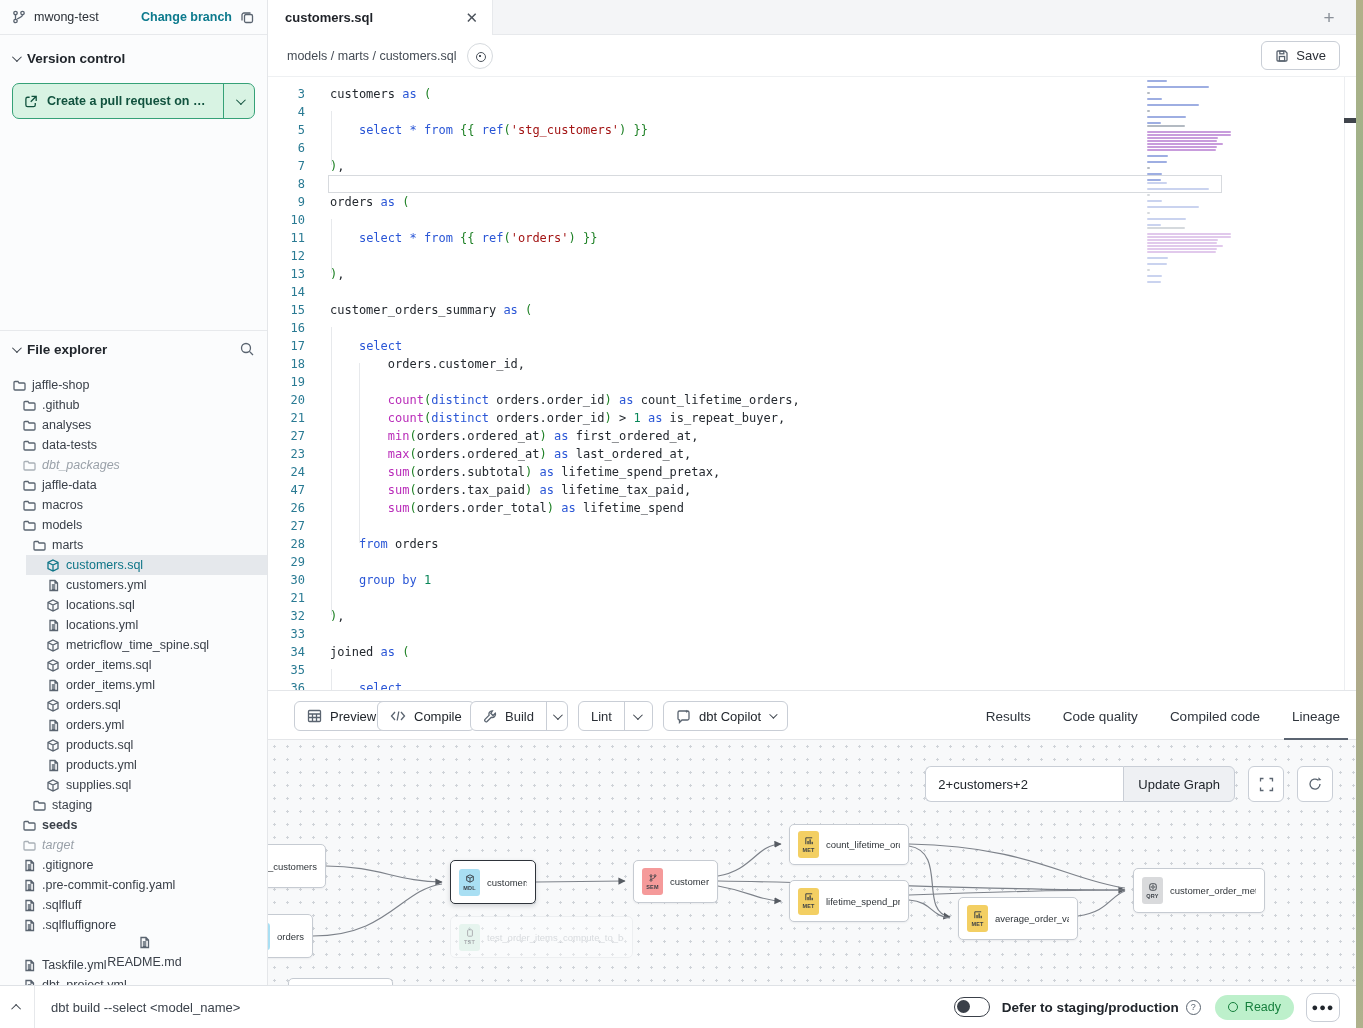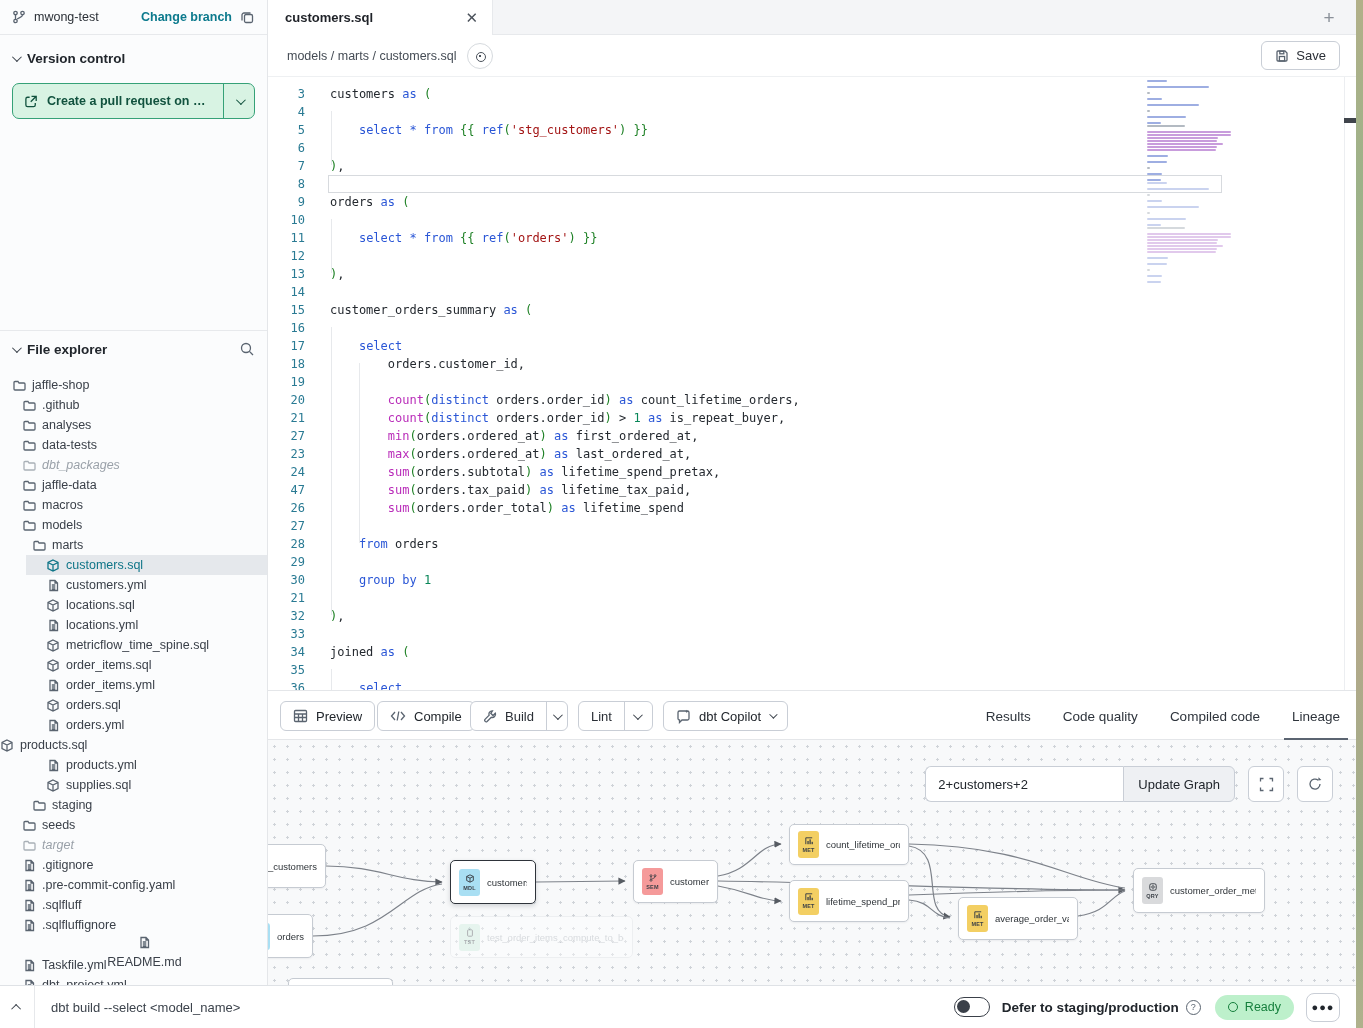--- a/index.html
+++ b/index.html
@@ -302,21 +302,21 @@
             <span>orders.sql</span>
           </div>
           <div class="trow" style="padding-left: 46px;">
             <span class="ticon">
               <svg width="11" height="13" viewBox="0 0 11 13">
                 <path d="M2 1.5 h5 l2.5 2.5 v7.5 h-7.5 z M7 1.5 v2.5 h2.5 M3.8 6 h3.5 M3.8 8 h3.5 M3.8 10 h3.5" class="ic"></path>
               </svg>
             </span>
             <span>orders.yml</span>
           </div>
-          <div class="trow" style="">
+          <div class="trow" style="padding-left: 46px;">
             <span class="ticon">
               <svg width="12" height="13" viewBox="0 0 12 13">
                 <path d="M6 1 L11 3.5 V9.5 L6 12 L1 9.5 V3.5 Z M1 3.5 L6 6 L11 3.5 M6 6 V12" class="ic"></path>
               </svg>
             </span>
             <span>products.sql</span>
           </div>
           <div class="trow" style="padding-left: 46px;">
             <span class="ticon">
               <svg width="11" height="13" viewBox="0 0 11 13">
@@ -334,21 +334,21 @@
             <span>supplies.sql</span>
           </div>
           <div class="trow" style="padding-left: 32px;">
             <span class="ticon">
               <svg width="13" height="11" viewBox="0 0 13 11">
                 <path d="M1 2.5 a1 1 0 0 1 1-1 h3 l1 1.5 h5 a1 1 0 0 1 1 1 v5 a1 1 0 0 1-1 1 h-9 a1 1 0 0 1-1-1 z" class="ic"></path>
               </svg>
             </span>
             <span>staging</span>
           </div>
-          <div class="trow" style="padding-left: 22px;">
+          <div class="trow" style="padding-left: 22px; font-weight: bold;">
             <span class="ticon">
               <svg width="13" height="11" viewBox="0 0 13 11">
                 <path d="M1 2.5 a1 1 0 0 1 1-1 h3 l1 1.5 h5 a1 1 0 0 1 1 1 v5 a1 1 0 0 1-1 1 h-9 a1 1 0 0 1-1-1 z" class="ic"></path>
               </svg>
             </span>
             <span>seeds</span>
           </div>
           <div class="trow muted" style="padding-left: 22px;">
             <span class="ticon">
               <svg width="13" height="11" viewBox="0 0 13 11">
@@ -551,21 +551,21 @@
           <div class="mm-line k" style="width: 15.4px; opacity: 0.4125;"></div>
           <div class="mm-line" style="width: 0px; opacity: 0;"></div>
           <div class="mm-line k" style="width: 14px; opacity: 0.4125;"></div>
         </div>
       <div class="scroll-gutter">
           <div class="scroll-mark"></div>
         </div>
     </div>
 
     <div class="toolbar">
-      <button class="btn" style="left:12px">
+      <button class="btn" style="left:26px">
         <svg width="15" height="14" viewBox="0 0 15 14">
           <rect x="1.5" y="1.5" width="12" height="11" rx="1" class="ic"></rect>
           <path d="M1.5 5 h12 M1.5 8.5 h12 M5.5 5 v7.5 M9.5 5 v7.5" class="ic"></path>
         </svg>
         <span>Preview</span>
       </button>
       <button class="btn" style="left:109px">
         <svg width="16" height="12" viewBox="0 0 16 12">
           <path d="M5 2 L1.5 6 L5 10 M11 2 L14.5 6 L11 10 M8.8 1.5 L7.2 10.5" class="ic"></path>
         </svg>

